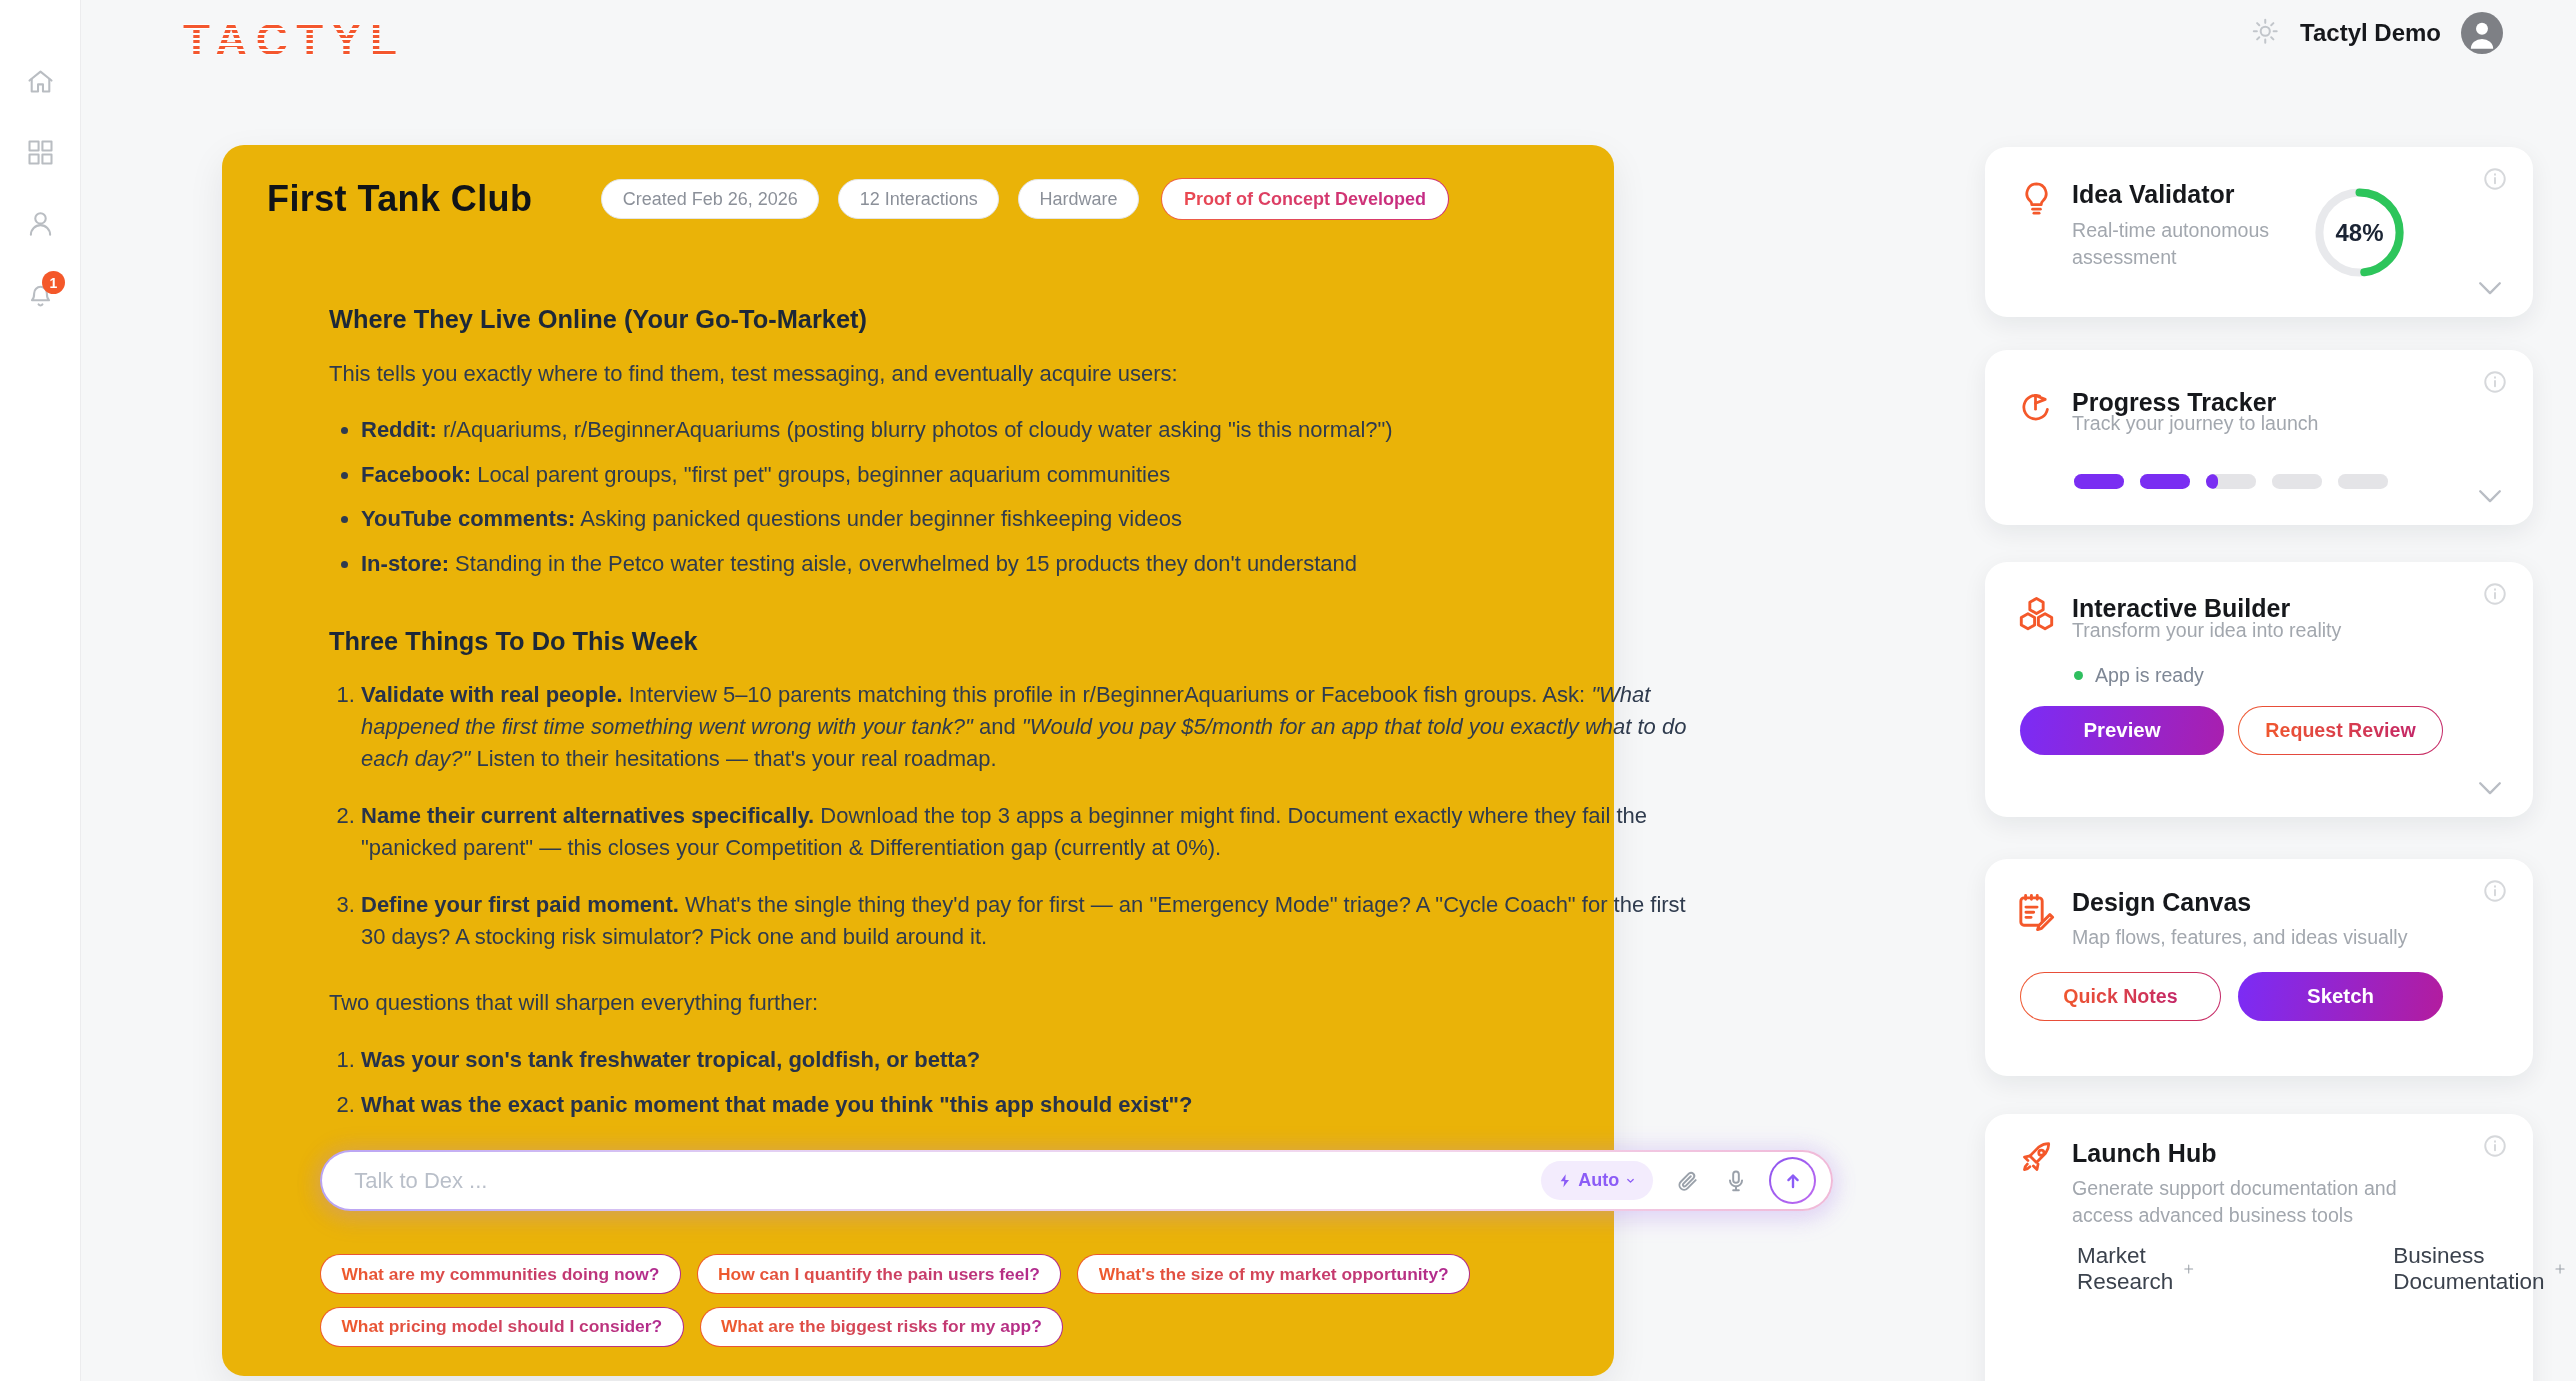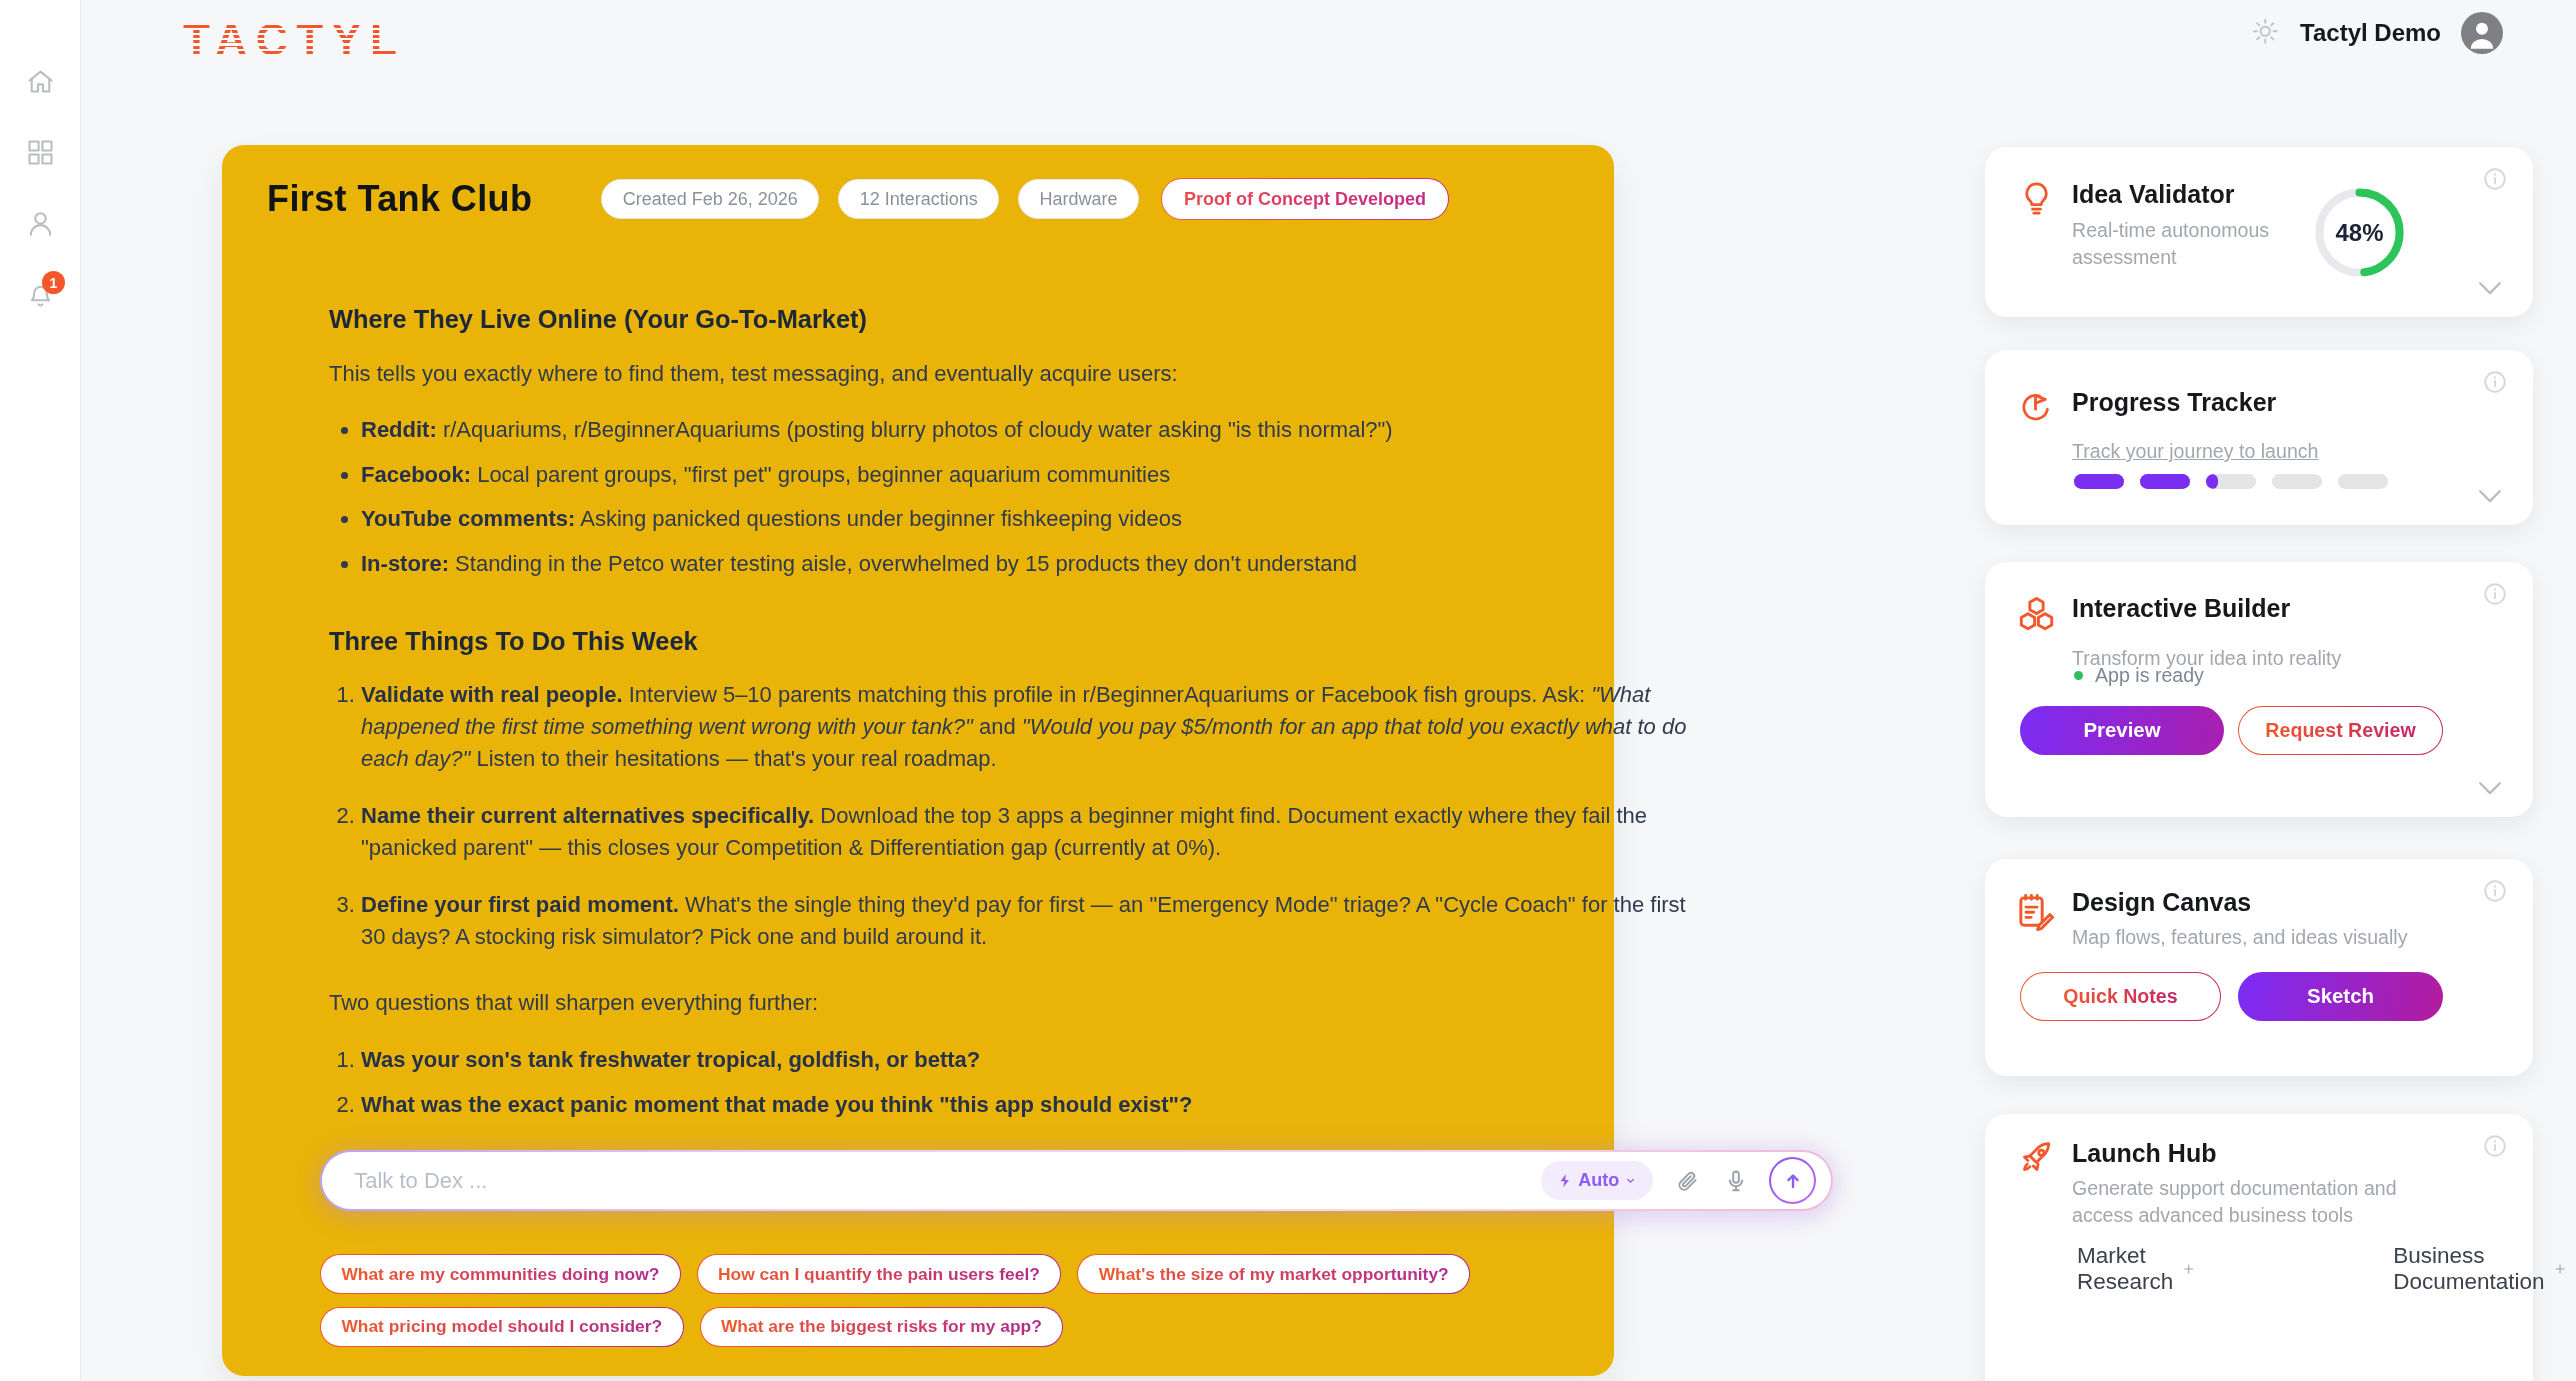--- a/index.html
+++ b/index.html
@@ -288,21 +288,21 @@
 
   <section class="widget" id="w-tracker">
     <div class="w-icon" style="left:30.5px; top:38px;">
       <svg width="39" height="39" viewBox="0 0 24 24">
           <path d="M19.3 13.2a7.3 7.3 0 1 1-4.8-8.3"></path>
           <path d="M12 13V4.6"></path>
           <path d="M12 4.6 18 7l-6 2.4"></path>
         </svg>
     </div>
     <h2 class="w-title" style="top:38px;">Progress Tracker</h2>
-    <p class="w-sub" style="top:88px;text-decoration:underline;">Track your journey to launch</p>
+    <p class="w-sub" style="top:60px;">Track your journey to launch</p>
     <div class="segs">
         <div class="seg seg-full"></div>
         <div class="seg seg-full"></div>
         <div class="seg seg-start"></div>
         <div class="seg seg-empty"></div>
         <div class="seg seg-empty"></div>
       </div>
     <div class="info-btn"><svg viewBox="0 0 24 24">
           <circle cx="12" cy="12" r="9"></circle>
           <path d="M12 11v5"></path>
@@ -315,21 +315,21 @@
 
   <section class="widget" id="w-builder">
     <div class="w-icon" style="left:30.5px; top:32px;">
       <svg width="41" height="41" viewBox="0 0 24 24">
           <path d="M12 2.6l3.9 2.2v4.4L12 11.4 8.1 9.2V4.8z"></path>
           <path d="M7 11.6l3.9 2.2v4.4L7 20.4l-3.9-2.2v-4.4z"></path>
           <path d="M17 11.6l3.9 2.2v4.4L17 20.4l-3.9-2.2v-4.4z"></path>
         </svg>
     </div>
     <h2 class="w-title" style="top:32px;">Interactive Builder</h2>
-    <p class="w-sub" style="top:83px;">Transform your idea into reality</p>
+    <p class="w-sub" style="top:55px;">Transform your idea into reality</p>
     <div class="status-row">
       <span class="status-dot"></span>
       <span class="status-text">App is ready</span>
     </div>
     <button class="btn-fill" id="btn-preview">Preview</button>
     <button class="btn-line" id="btn-review"><span>Request Review</span></button>
     <div class="info-btn"><svg viewBox="0 0 24 24">
           <circle cx="12" cy="12" r="9"></circle>
           <path d="M12 11v5"></path>
           <path d="M12 7.6v.4"></path>

